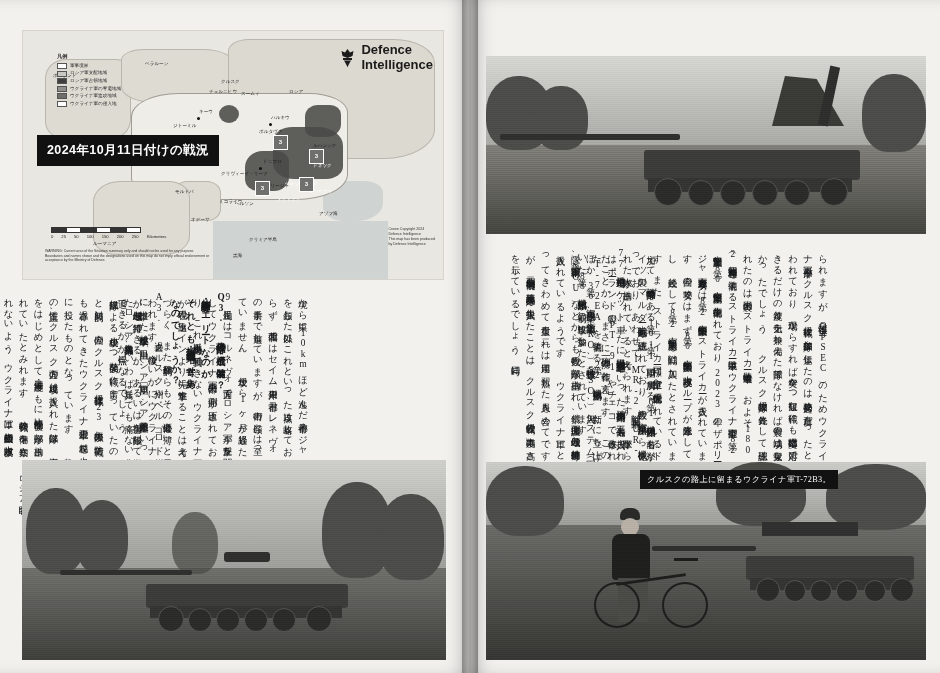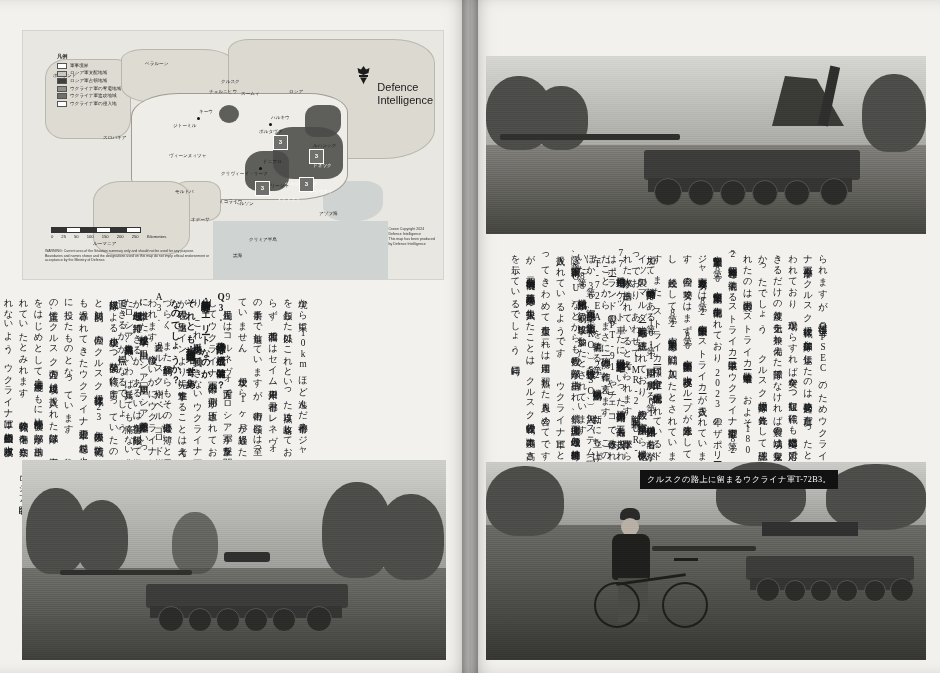--- a/index.html
+++ b/index.html
@@ -62,21 +62,21 @@
     width:13px;height:13px;line-height:13px;text-align:center;border:1px solid #fff;z-index:6;
   }
   .scalebar{position:absolute;left:28px;top:196px;z-index:7;font-size:4.2px;color:#222;}
   .scalebar .bar{display:flex;margin-bottom:1px;}
   .scalebar .bar i{width:13px;height:4px;border:.5px solid #333;display:block;}
   .scalebar .bar i:nth-child(odd){background:#333;}
   .scalebar .bar i:nth-child(even){background:#fff;}
   .warning{position:absolute;left:22px;top:218px;width:165px;font-size:3.5px;line-height:1.35;color:#333;z-index:7;}
   .di-logo{position:absolute;right:10px;top:12px;display:flex;align-items:center;gap:5px;z-index:8;}
   .di-crest{width:17px;height:20px;}
-  .di-text{font-size:11px;line-height:1.15;font-weight:normal;color:#1b1b1b;margin-top:38px;}
+  .di-text{font-size:13px;line-height:1.15;font-weight:bold;color:#1b1b1b;}
   .map-credit{position:absolute;right:8px;top:196px;font-size:3.6px;line-height:1.4;color:#333;text-align:left;z-index:7;}
   
   .vcol{
     position:absolute;
     writing-mode:vertical-rl;
     text-orientation:upright;
     font-family:"Liberation Serif", serif;
     font-size:9.3px;line-height:1.62;color:#16181a;
     letter-spacing:.5px;
     text-align:justify;
@@ -196,20 +196,21 @@
       <div class="mtag" style="left:198px;top:48px">クルスク</div>
 
       <div class="cityd" style="left:174px;top:86px"></div>
       <div class="cityd" style="left:246px;top:92px"></div>
       <div class="cityd" style="left:236px;top:136px"></div>
       <div class="citybox" style="left:250px;top:104px">3</div>
       <div class="citybox" style="left:286px;top:118px">3</div>
       <div class="citybox" style="left:232px;top:150px">3</div>
       <div class="citybox" style="left:276px;top:146px">3</div>
 
+      <div class="map-title">2024年10月11日付けの戦況</div>
 
       <div class="di-logo">
         <svg class="di-crest" viewBox="0 0 34 40">
           <path d="M17 2 L22 9 L29 6 L27 16 L17 20 L7 16 L5 6 L12 9 Z" fill="#1b1b1b"></path>
           <path d="M8 20 h18 v4 h-18 z" fill="#1b1b1b"></path>
           <path d="M10 25 q7 12 7 14 q0-2 7-14 z" fill="#1b1b1b"></path>
         </svg>
         <div class="di-text">
           <div>Defence</div>
           <div>Intelligence</div>

